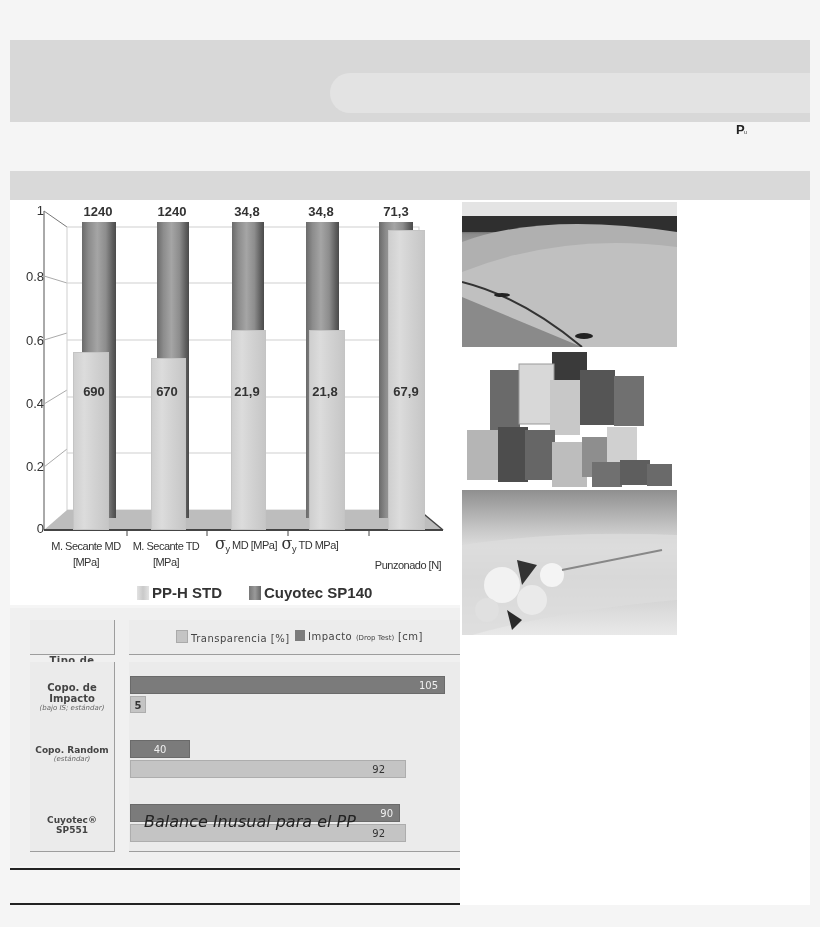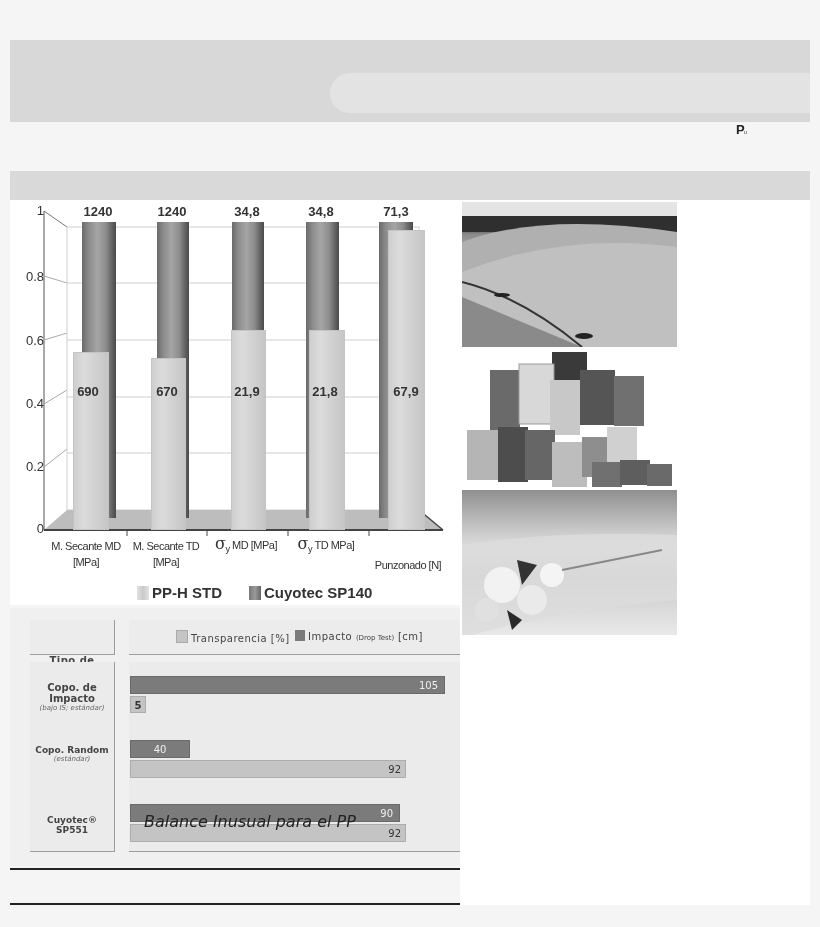--- a/index.html
+++ b/index.html
@@ -36,21 +36,21 @@
   .sw-dark { background:linear-gradient(90deg,#777,#9a9a9a 50%,#666); }
 
   
   .tbl-bg { left:10px; top:608px; width:450px; height:258px; background:#f0f0f0; }
   .cell-head { background:#ececec; border-right:1px solid #9d9d9d; border-bottom:1px solid #9d9d9d; }
   .cell-body { background:#ebebeb; border-right:1px solid #9d9d9d; border-bottom:1px solid #9d9d9d; }
   .plot-head { background:#ececec; border-bottom:1px solid #9d9d9d; }
   .plot-body { background:#ebebeb; border-bottom:1px solid #9d9d9d; }
   .tbl-text { font-family:"DejaVu Sans", sans-serif; color:#444; text-align:center; }
   .hbar-dark { background:#7b7b7b; border:1px solid #6a6a6a; box-sizing:border-box; color:#f0f0f0; font-size:10px; text-align:right; padding-right:6px; line-height:18px; font-family:"DejaVu Sans", sans-serif; }
-  .hbar-light { background:#c4c4c4; border:1px solid #adadad; box-sizing:border-box; color:#333; font-size:10px; text-align:right; padding-right:4px; line-height:18px; font-family:"DejaVu Sans", sans-serif; }
+  .hbar-light { background:#c4c4c4; border:1px solid #adadad; box-sizing:border-box; color:#333; font-size:10px; text-align:right; padding-right:20px; line-height:18px; font-family:"DejaVu Sans", sans-serif; }
   .hbar-light.small { text-align:center; padding-right:0; font-weight:bold; }
   .leg2 { font-size:10px; color:#444; font-family:"DejaVu Sans", sans-serif; letter-spacing:0.5px; }
   .leg2 small { font-size:7px; letter-spacing:0; }
   .sw2 { display:inline-block; width:10px; height:11px; vertical-align:-1px; margin-right:3px; }
   .overlay-text { font-family:"DejaVu Sans", sans-serif; font-style:italic; font-size:16px; color:#222;text-align:right; }
 
   .rule { height:2px; background:#222; }
 
   
   .photo { overflow:hidden; }
@@ -157,38 +157,38 @@
 <div class="abs bar-light" style="left:231px;top:330px;width:33px;height:198px;"></div>
 <div class="abs bar-light" style="left:309px;top:330px;width:34px;height:198px;"></div>
 <div class="abs bar-light" style="left:388px;top:230px;width:35px;height:298px;"></div>
 
 <div class="abs val-top" style="left:68px;top:204px;">1240</div>
 <div class="abs val-top" style="left:142px;top:204px;">1240</div>
 <div class="abs val-top" style="left:217px;top:204px;">34,8</div>
 <div class="abs val-top" style="left:291px;top:204px;">34,8</div>
 <div class="abs val-top" style="left:366px;top:204px;">71,3</div>
 
-<div class="abs val-mid" style="left:58px;top:384px;">690</div>
+<div class="abs val-mid" style="left:64px;top:384px;">690</div>
 <div class="abs val-mid" style="left:137px;top:384px;">670</div>
 <div class="abs val-mid" style="left:217px;top:384px;">21,9</div>
 <div class="abs val-mid" style="left:295px;top:384px;">21,8</div>
 <div class="abs val-mid" style="left:376px;top:384px;">67,9</div>
 
 <div class="abs cat-label" style="left:44px;top:538px;">
   <div>M. Secante MD</div>
   <div>[MPa]</div>
 </div>
 <div class="abs cat-label" style="left:124px;top:538px;">
   <div>M. Secante TD</div>
   <div>[MPa]</div>
 </div>
 <div class="abs cat-label" style="left:204px;top:536px;">
   <span class="sig">σ</span><sub>y</sub><span> MD  [MPa]</span>
 </div>
-<div class="abs cat-label" style="left:284px;top:536px;">
+<div class="abs cat-label" style="left:268px;top:536px;">
   <span class="sig">σ</span><sub>y</sub><span> TD  MPa]</span>
 </div>
 <div class="abs cat-label" style="left:366px;top:538px;margin-top:19px;">
   <div>Punzonado [N]</div>
 </div>
 
 <div class="abs legend" style="left:137px;top:584px;">
   <span class="sw sw-light"></span><span>PP-H STD</span>
 </div>
 <div class="abs legend" style="left:249px;top:584px;">

